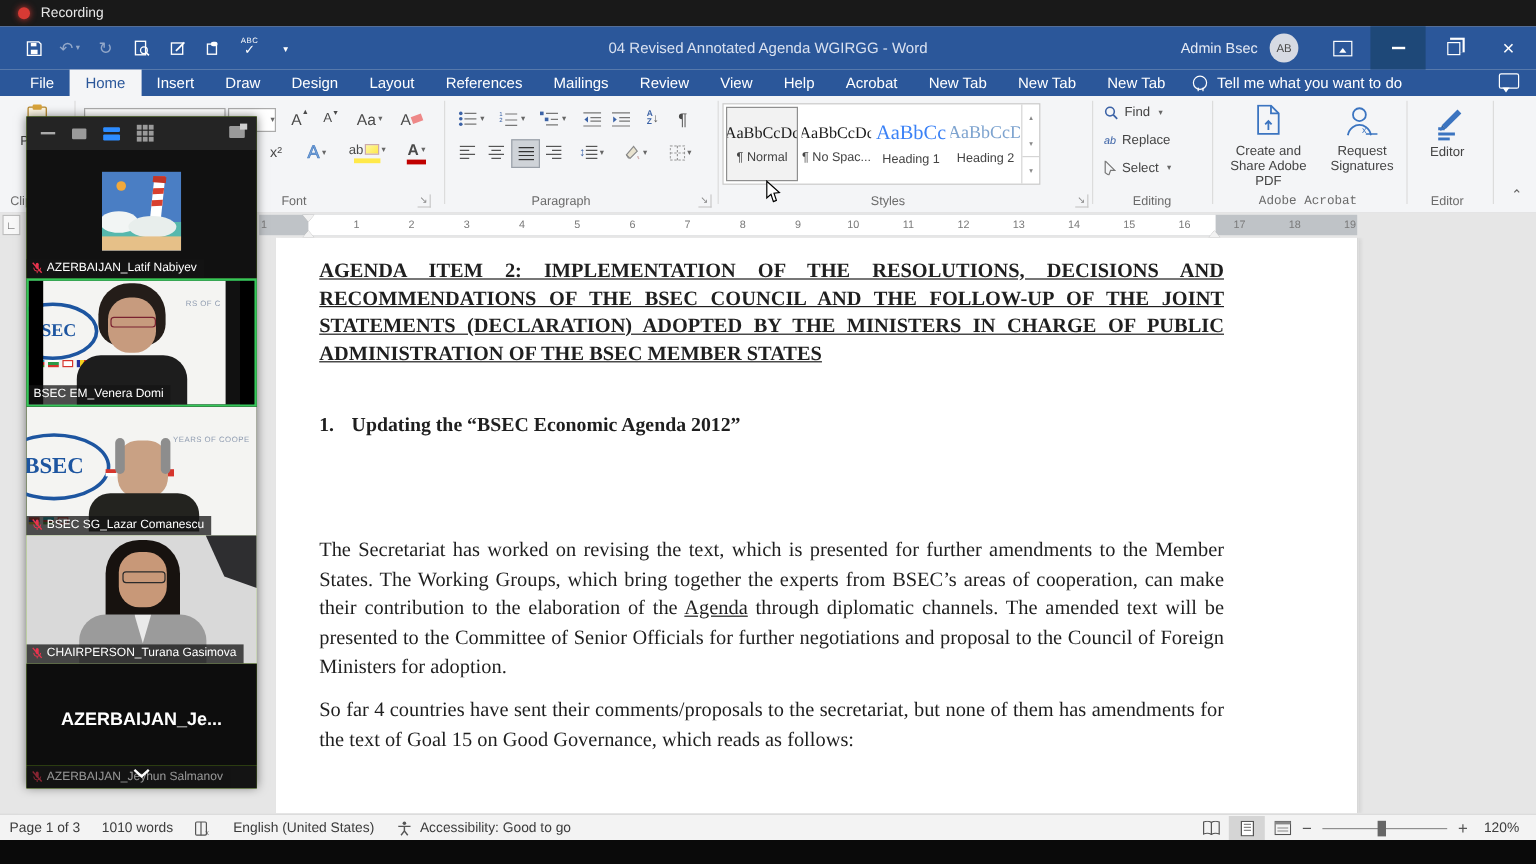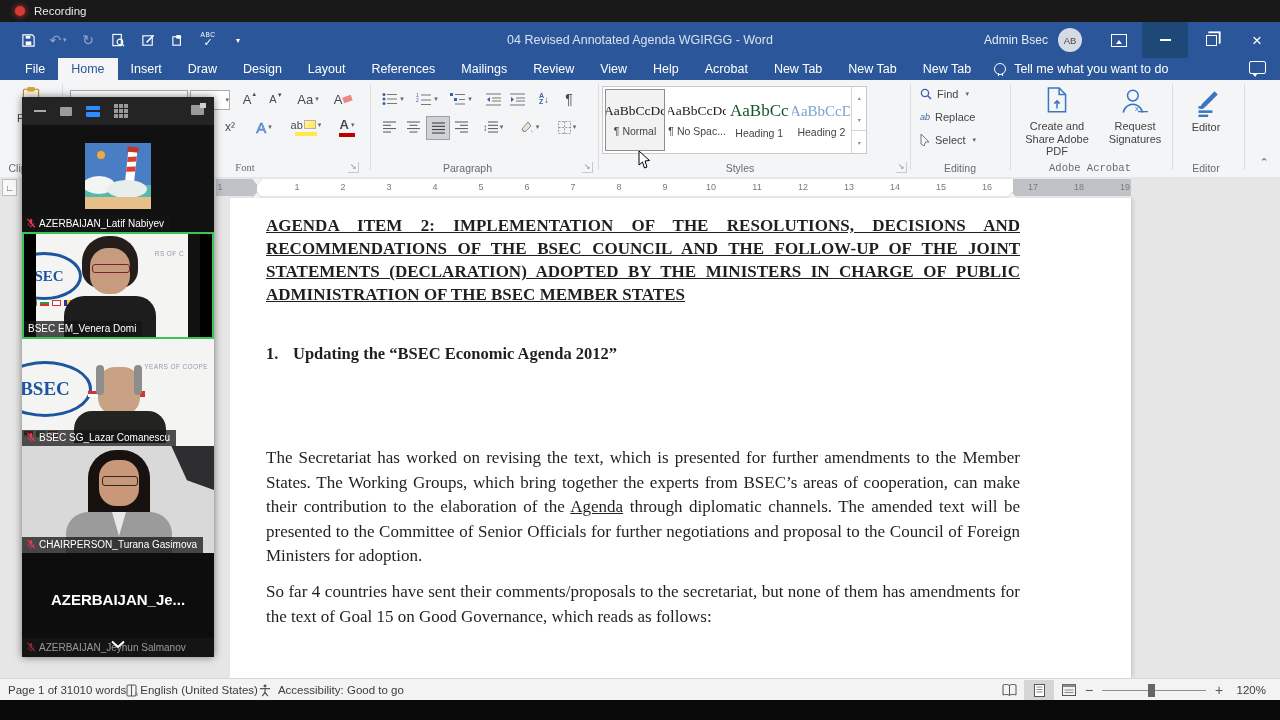--- a/index.html
+++ b/index.html
@@ -47,21 +47,21 @@
   .rbtn{position:absolute;display:flex;align-items:center;justify-content:center;color:#4a4a4a;}
   .rbtn svg{display:block;}
   .sel{background:#cfd3d8;border:1px solid #9aa0a8;}
   .combo{position:absolute;background:#fff;border:1px solid #ababab;display:flex;align-items:center;justify-content:flex-end;color:#666;}
   .caret{font-size:7px;color:#666;margin-left:2px;}
   .bigbtn{position:absolute;display:flex;flex-direction:column;align-items:center;color:#444;text-align:center;line-height:1.15;}
   .stylebox{position:absolute;left:602px;top:6px;width:263px;height:66px;background:#fff;border:1px solid #c9c9c9;display:flex;}
   .styleitem{width:64px;margin:2px 0 2px 2px;display:flex;flex-direction:column;align-items:center;justify-content:center;overflow:hidden;border:1px solid transparent;}
   .styleitem.cur{border:1px solid #8f8f8f;background:#f2f2f2;}
   .stprev{font-family:"Liberation Serif",serif;font-size:13.5px;color:#1a1a1a;white-space:nowrap;}
-  .stprev.h{color:#14532d;}
+  .stprev.h{color:#3b82f6;}
   .stname{font-size:10.5px;color:#444;margin-top:6px;white-space:nowrap;}
   .scrollcol{width:15px;border-left:1px solid #d5d5d5;display:flex;flex-direction:column;}
   .scrollcol div{flex:1;display:flex;align-items:center;justify-content:center;font-size:6px;color:#888;}
   .edit-row{position:absolute;left:920px;display:flex;align-items:center;gap:5px;color:#444;}
   
   .rulerrow{left:0;top:177px;width:1280px;height:21px;background:#e6e6e6;}
   .tabsel{position:absolute;left:2px;top:2px;width:13px;height:15px;background:#f8f8f8;border:1px solid #bdbdbd;
           color:#555;font-size:9px;display:flex;align-items:center;justify-content:center;}
   .hruler{position:absolute;left:216px;top:2px;width:915px;height:17px;background:#bfc3c7;}
   .hzone{position:absolute;left:41px;top:0;width:756px;height:17px;background:#fff;}
@@ -81,21 +81,21 @@
   .docitem .no{display:inline-block;width:27px;}
   .para{font-size:17px;line-height:24.5px;text-align:justify;}
   .p1{top:185px;}
   .p2{top:248px;}
   .p3{top:382px;}
   .para sup{font-size:11px;line-height:0;}
   .ulink{text-decoration:underline;}
   
   .statusbar{left:0;top:678px;width:1280px;height:22px;background:#f3f3f3;border-top:1px solid #d6d6d6;
              display:flex;align-items:center;font-size:11.5px;color:#3c3c3c;}
-  .sb-item{margin-left:0;white-space:nowrap;display:flex;align-items:center;gap:6px;}
+  .sb-item{margin-left:18px;white-space:nowrap;display:flex;align-items:center;gap:6px;}
   .sb-right{position:absolute;right:0;top:0;height:22px;display:flex;align-items:center;}
   .viewbtn{width:30px;height:20px;display:flex;align-items:center;justify-content:center;color:#555;}
   .viewbtn.cur{background:#d5d5d5;}
   .ztrack{width:104px;height:1px;background:#8f8f8f;margin:0 8px;position:relative;}
   .zhandle{position:absolute;left:46px;top:-6px;width:7px;height:13px;background:#666;}
   .zsign{font-size:14px;color:#555;width:10px;text-align:center;}
   .zpct{width:42px;text-align:right;margin-right:14px;}
   .blackstrip{left:0;top:700px;width:1280px;height:20px;background:#0a0a0a;}
   
   .zpanel{left:22px;top:97px;width:192px;height:560px;background:#84cc16;box-shadow:0 0 8px rgba(0,0,0,0.5);}
@@ -263,21 +263,21 @@
         </span>
       <span style="width:22px;height:4px;background:#ffe94a;margin-top:1px;"></span>
     </div>
     <div class="rbtn" style="left:330px;top:36px;width:34px;height:22px;flex-direction:column;">
       <span style="display:flex;align-items:center;">
           <span style="font-size:13px;font-weight:bold;">A</span>
           <span class="caret">▾</span>
         </span>
       <span style="width:16px;height:4px;background:#c00000;margin-top:1px;"></span>
     </div>
-    <div class="glabel" style="left:160px;width:170px;font-family:Liberation Serif, serif;">Font</div>
+    <div class="glabel" style="left:160px;width:170px;">Font</div>
     <div class="launcher" style="left:348px;">↘</div>
     <div class="gsep" style="left:370px;"></div>
 
     <div class="rbtn" style="left:378px;top:8px;width:30px;height:22px;">
       <svg width="16" height="14" viewBox="0 0 16 14">
           <circle cx="2" cy="2.5" r="1.5" fill="#3b62a6"></circle>
           <circle cx="2" cy="7" r="1.5" fill="#3b62a6"></circle>
           <circle cx="2" cy="11.5" r="1.5" fill="#3b62a6"></circle>
           <line x1="5" y1="2.5" x2="15" y2="2.5" stroke="#777"></line>
           <line x1="5" y1="7" x2="15" y2="7" stroke="#777"></line>

